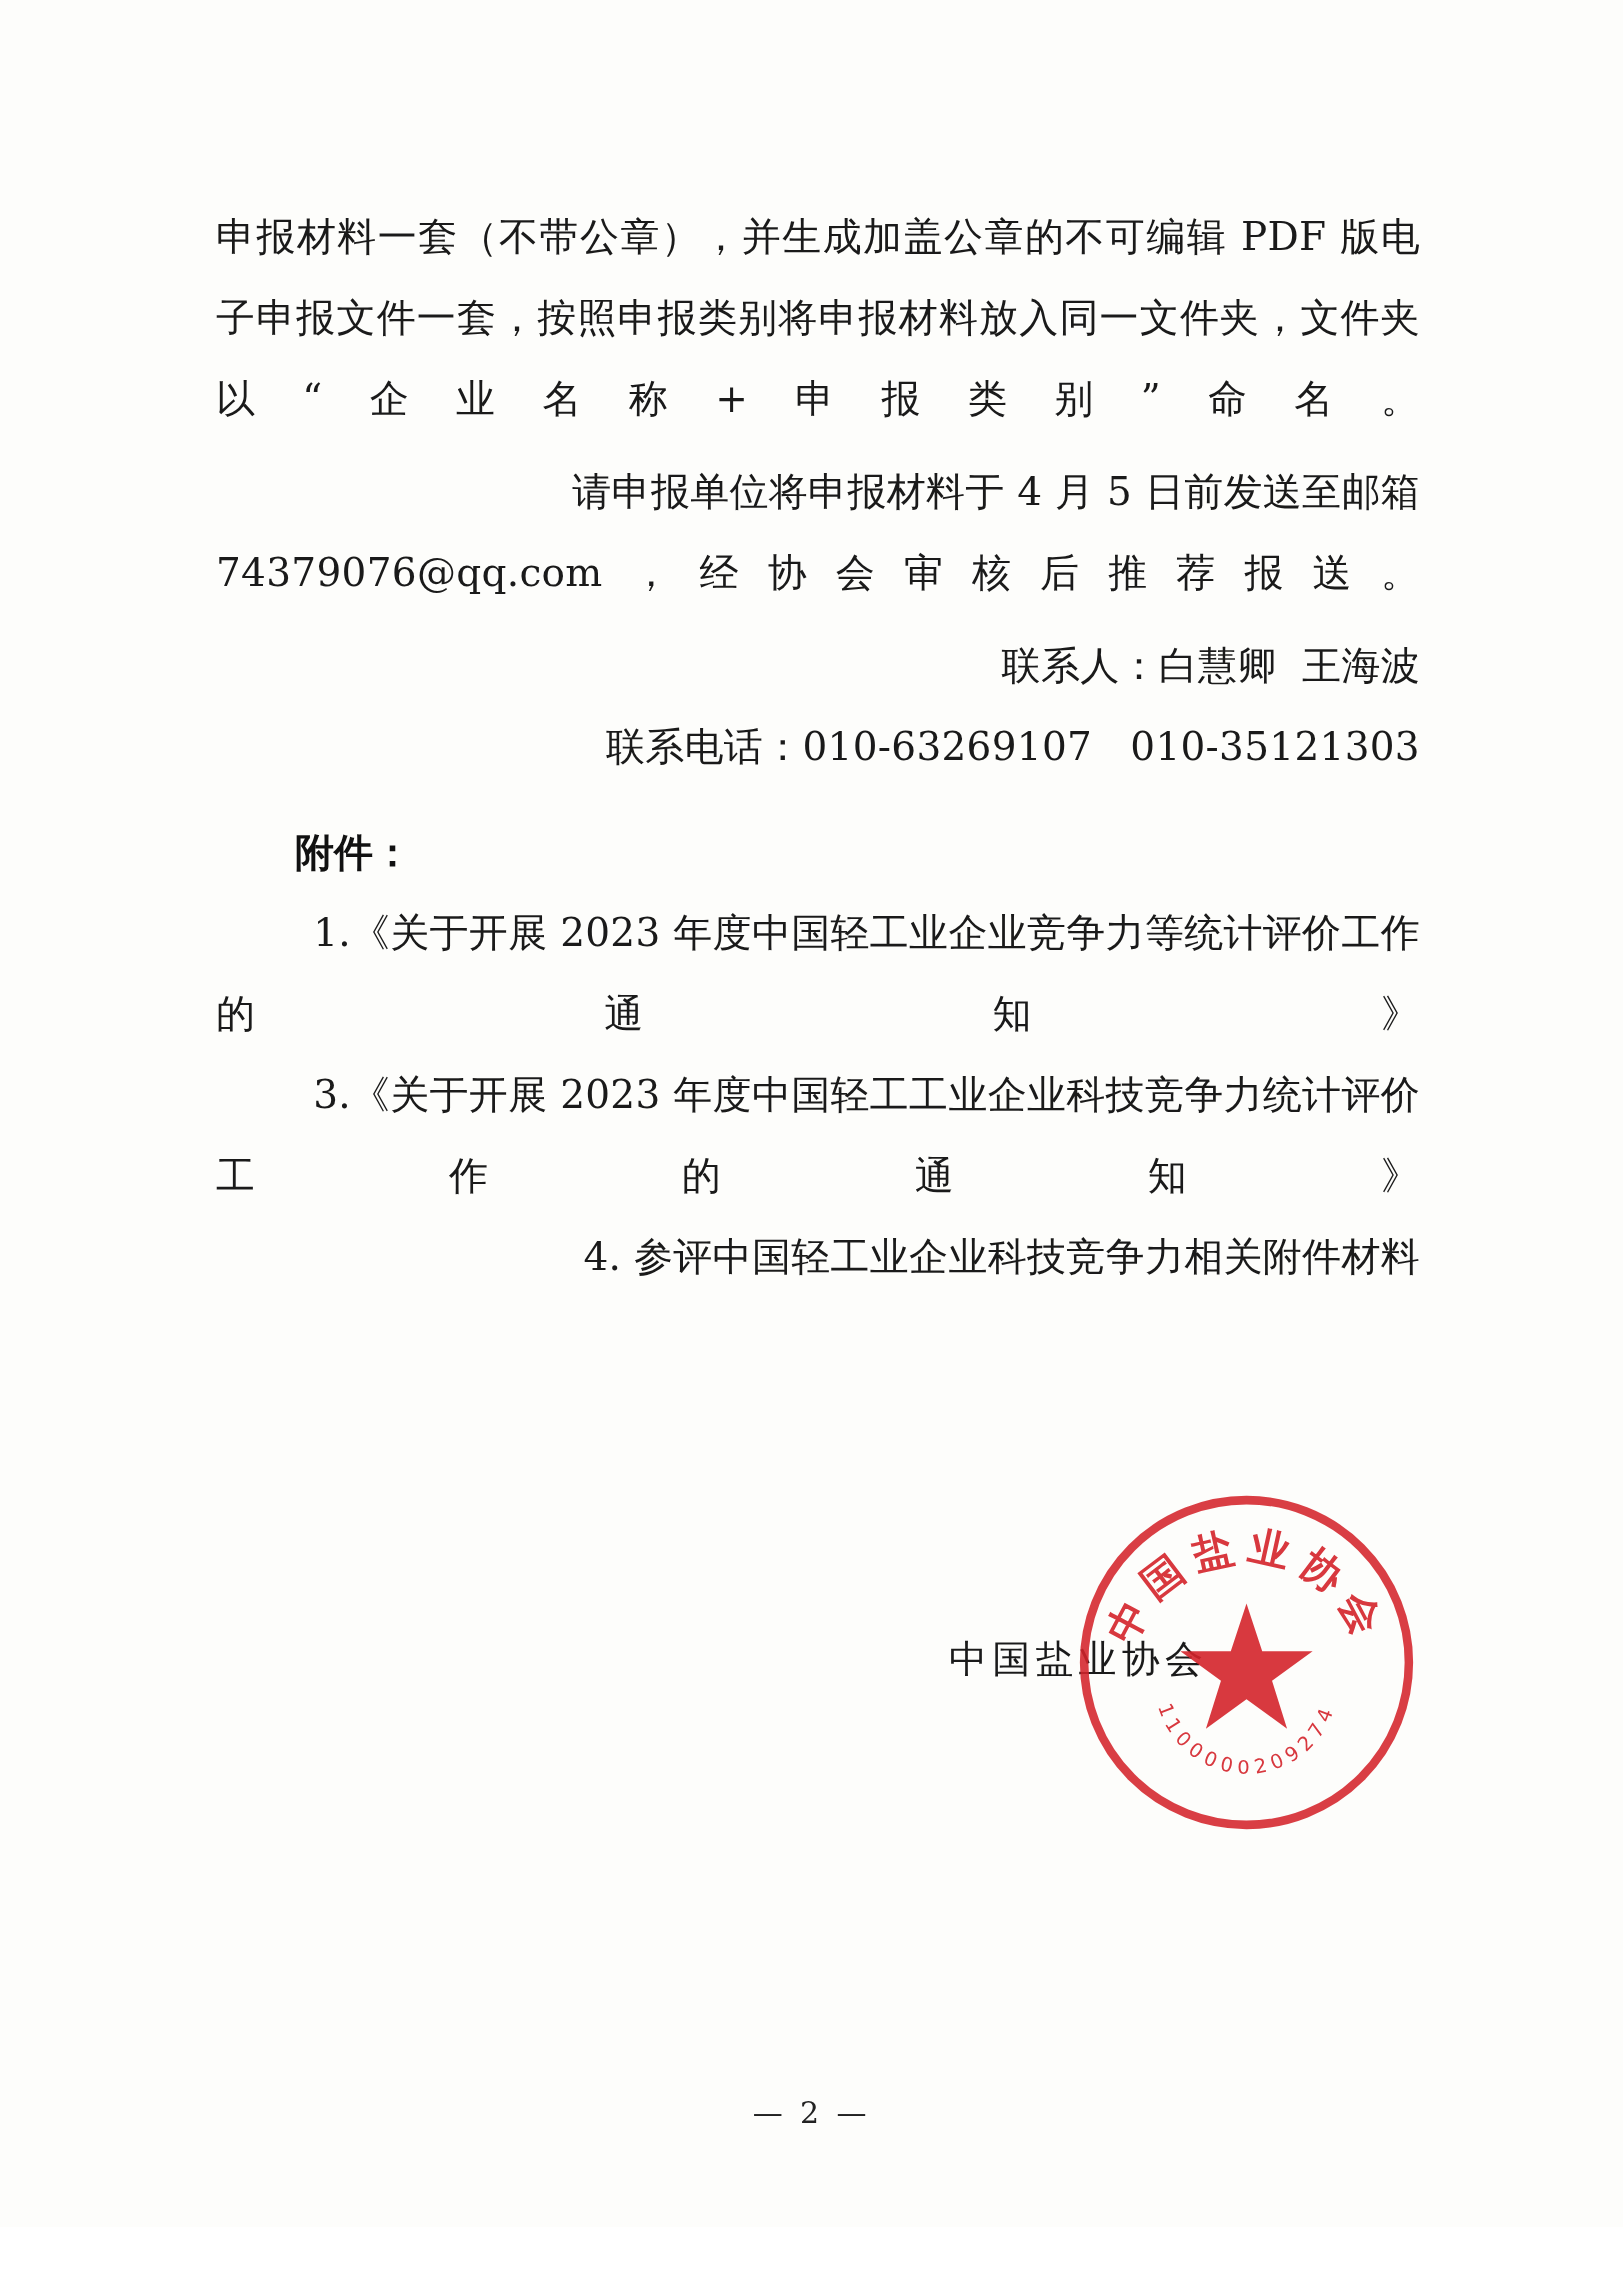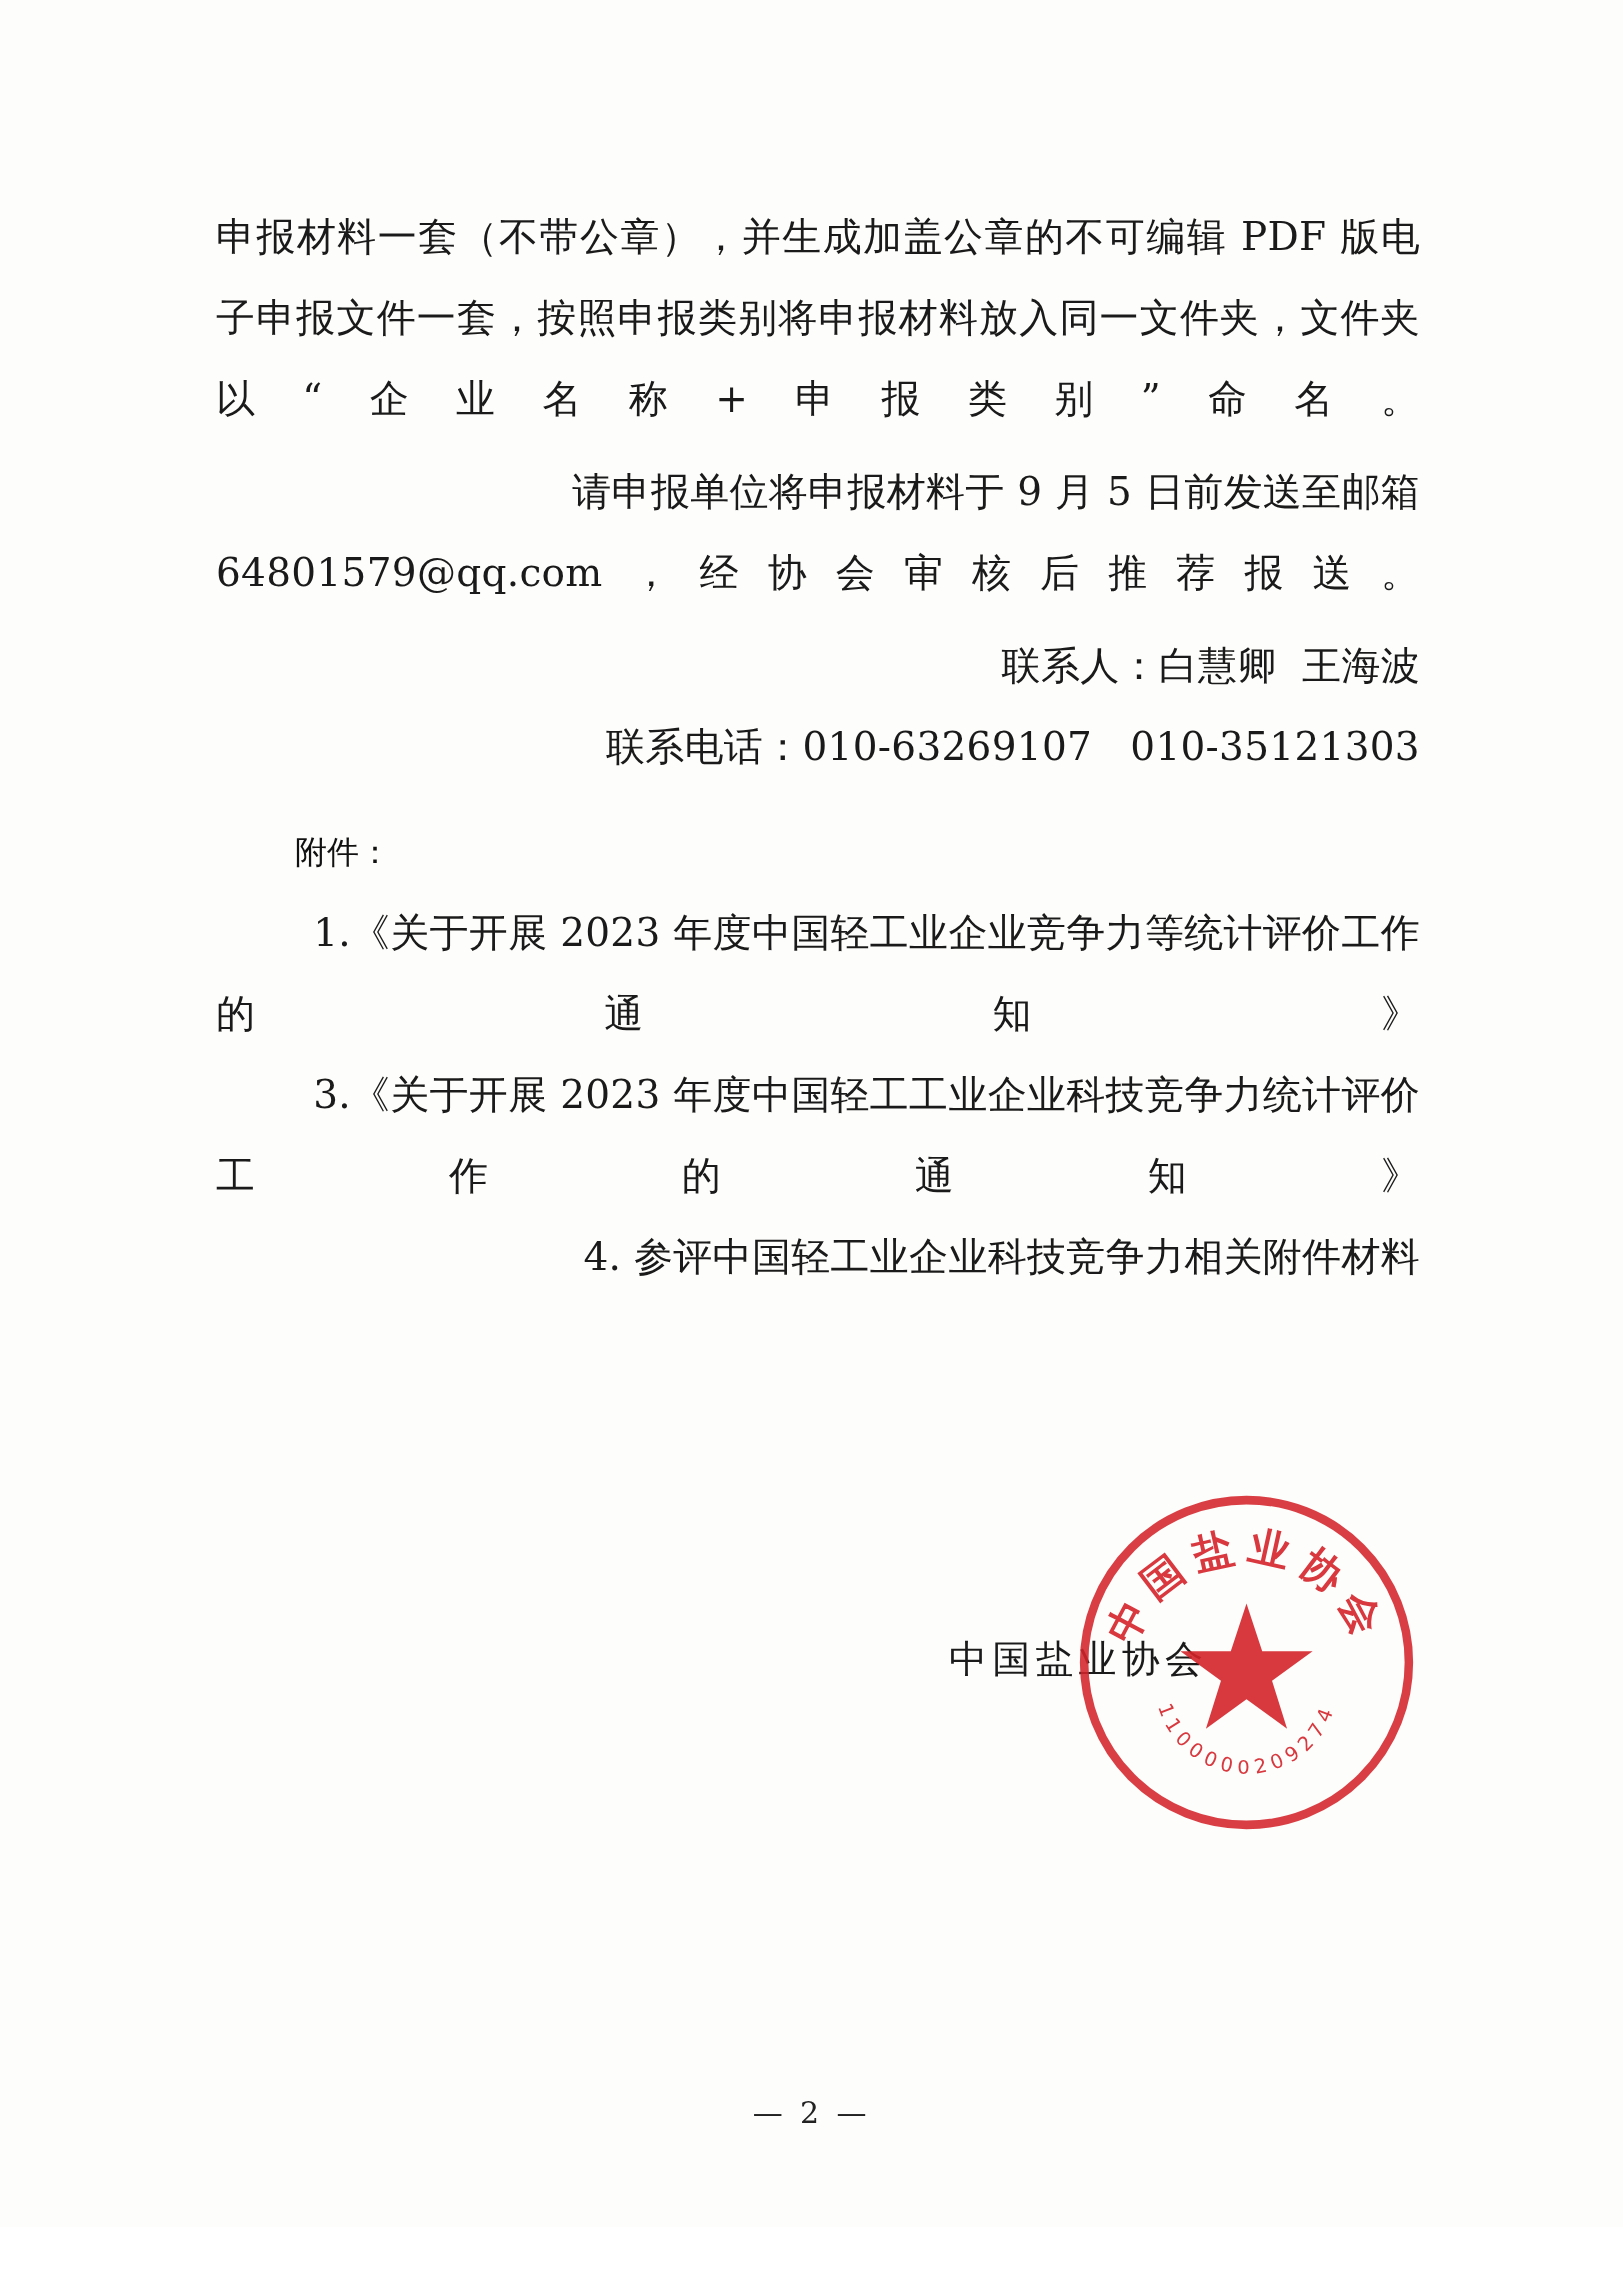--- a/index.html
+++ b/index.html
@@ -40,23 +40,23 @@
     text-indent: 79px;
     text-align: right;
   }
   .justify {
     text-align: justify;
     text-align-last: justify;
   }
   .gap-small { height: 11.8px; }
   .gap-med { height: 26px; }
   .attach-title {
-    font-size: 32px;
+    font-size: 39px;
     line-height: 79px;
-    font-weight: normal;
+    font-weight: bold;
     text-indent: 79px;
     margin: 0;
   }
   .signature {
     position: absolute;
     right: 255px;
     top: 1623px;
     width: 419px;
     text-align: left;
   }
@@ -90,21 +90,21 @@
 <body>
 
 <div class="page">
 
   <div class="content">
 
     <p class="body-line justify">申报材料一套（不带公章），并生成加盖公章的不可编辑 PDF 版电子申报文件一套，按照申报类别将申报材料放入同一文件夹，文件夹以“企业名称+申报类别”命名。</p>
 
     <div class="gap-small"></div>
 
-    <p class="body-line indent justify">请申报单位将申报材料于 9 月 5 日前发送至邮箱 64801579@qq.com，经协会审核后推荐报送。</p>
+    <p class="body-line indent justify">请申报单位将申报材料于 4 月 5 日前发送至邮箱 74379076@qq.com，经协会审核后推荐报送。</p>
 
     <div class="gap-small"></div>
 
     <p class="body-line indent">联系人：白慧卿  王海波</p>
 
     <p class="body-line indent">联系电话：010-63269107   010-35121303</p>
 
     <div class="gap-med"></div>
 
     <p class="attach-title">附件：</p>

